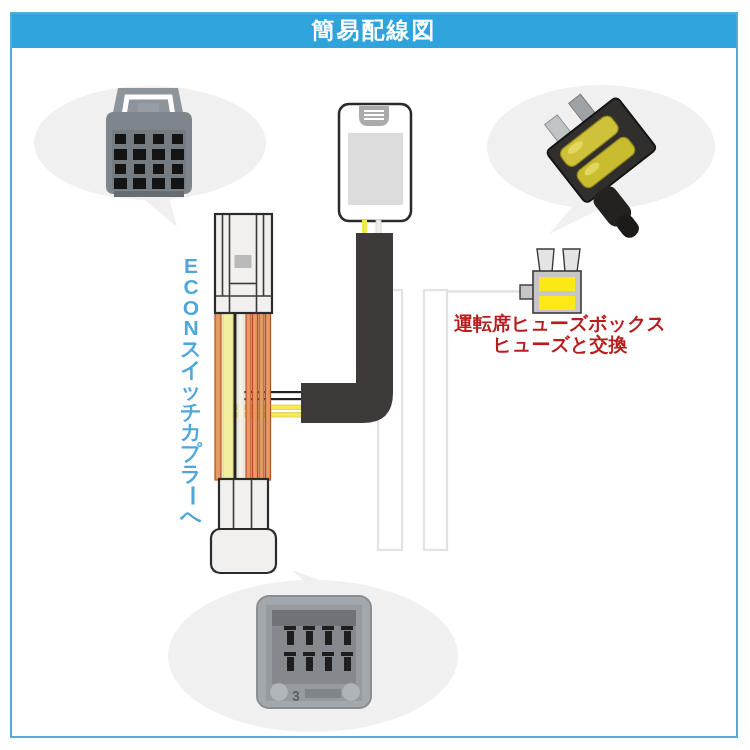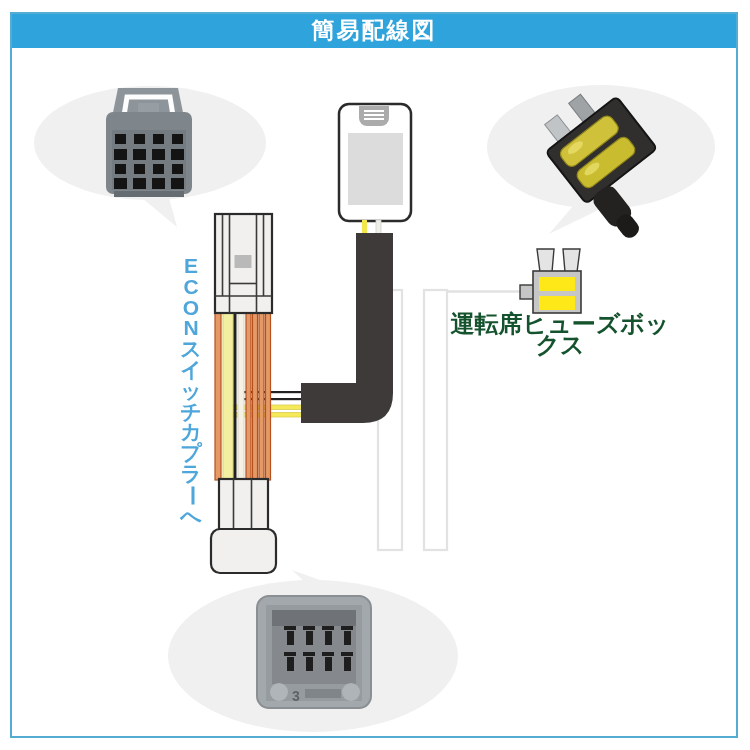--- a/index.html
+++ b/index.html
@@ -10,21 +10,21 @@
   .banner{position:absolute;left:10px;top:12px;width:728px;height:36px;
           background:#2FA3DB;box-sizing:border-box;
           display:flex;align-items:center;justify-content:center;}
   .banner span{color:#fff;font-size:23px;font-weight:bold;letter-spacing:2px;}
   svg.diagram{position:absolute;left:0;top:0;}
   .econ-label{position:absolute;left:176px;top:256px;width:30px;
               display:flex;flex-direction:column;align-items:center;
               color:#4EA6DA;font-size:21px;font-weight:bold;line-height:20.8px;}
   .econ-label .rot{transform:rotate(90deg);}
   .fuse-note{position:absolute;left:440px;top:313px;width:240px;text-align:center;
-             color:#14532d;font-size:24px;font-weight:bold;line-height:21px;}
+             color:#b91c1c;font-size:19px;font-weight:bold;line-height:21px;}
 </style>
 </head>
 <body>
 
 <div class="page">
 
   <div class="banner">
     <span>簡易配線図</span>
   </div>
   <div class="frame"></div>
@@ -194,15 +194,16 @@
       <span>チ</span>
       <span>カ</span>
       <span>プ</span>
       <span>ラ</span>
       <span class="rot">ー</span>
       <span>へ</span>
     </div>
 
   <div class="fuse-note">
     <div>運転席ヒューズボックス</div>
+    <div>ヒューズと交換</div>
   </div>
 
 </div>
 
 </body></html>

